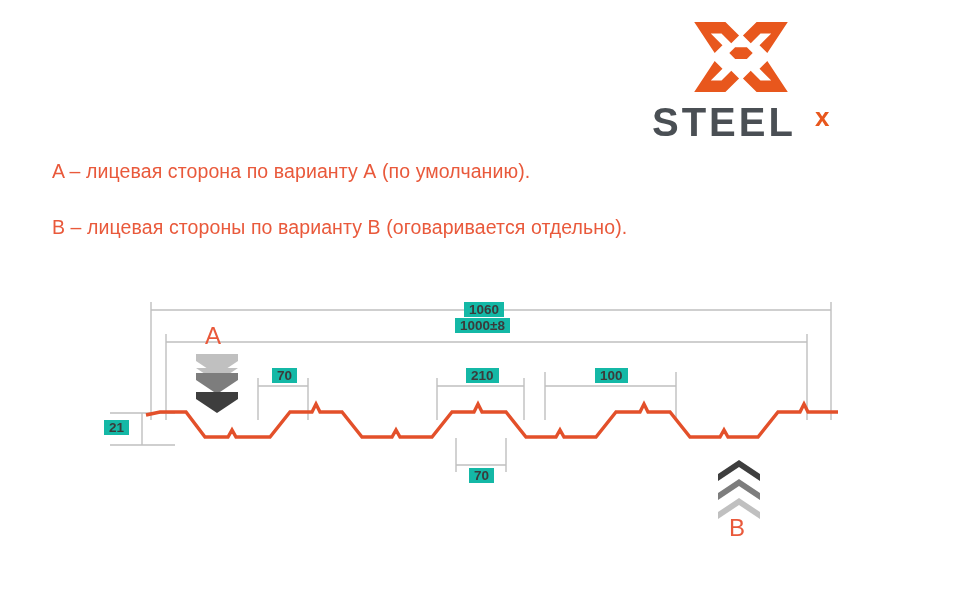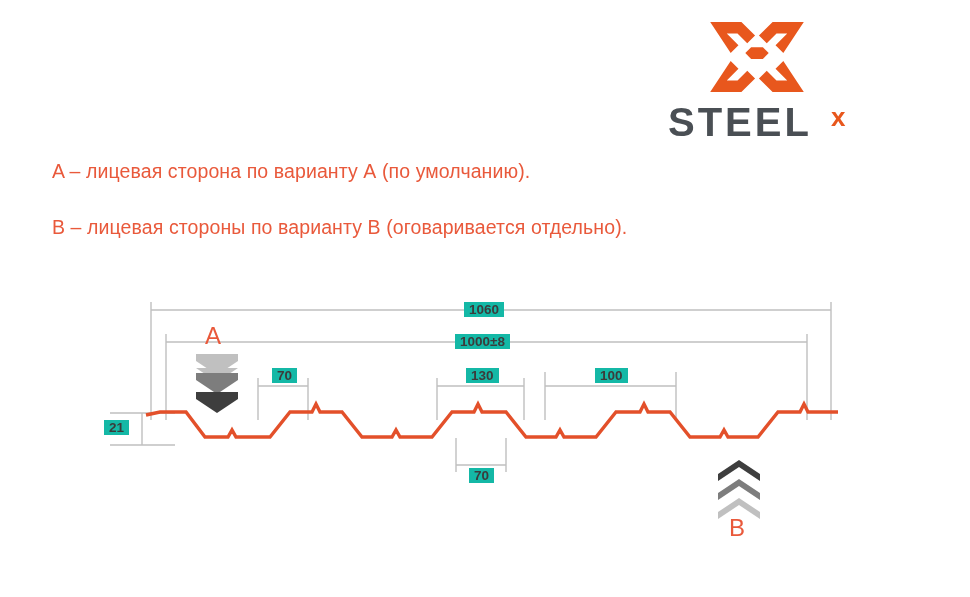--- a/index.html
+++ b/index.html
@@ -14,21 +14,21 @@
     position: relative;
     width: 970px;
     height: 597px;
     background: #ffffff;
     overflow: hidden;
   }
 
   
   #logo-block {
     position: absolute;
-    left: 668px;
+    left: 652px;
     top: 18px;
     width: 220px;
     height: 125px;
     text-align: right;
   }
   #logo-mark {
     position: absolute;
     left: 40px;
     top: 0px;
     width: 98px;
@@ -208,25 +208,25 @@
           800,132
           804,124
           808,132
           838,132
         "></polyline>
     </svg>
 
     
     <div class="dim-label" style="left:464px; top:22px;">1060</div>
 
-    <div class="dim-label" style="left:455px; top:54px;text-align:right;">1000±8</div>
+    <div class="dim-label" style="left:455px; top:38px;text-align:right;">1000±8</div>
 
     <div class="dim-label" style="left:272px; top:88px;">70</div>
 
-    <div class="dim-label" style="left:466px; top:88px;">130</div>
+    <div class="dim-label" style="left:466px; top:88px;">210</div>
 
     <div class="dim-label" style="left:595px; top:88px;">100</div>
 
     <div class="dim-label" style="left:104px; top:140px;">21</div>
 
     <div class="dim-label" style="left:469px; top:188px;">70</div>
 
     
     <div class="marker-letter" style="left:205px; top:42px;">A</div>
 

